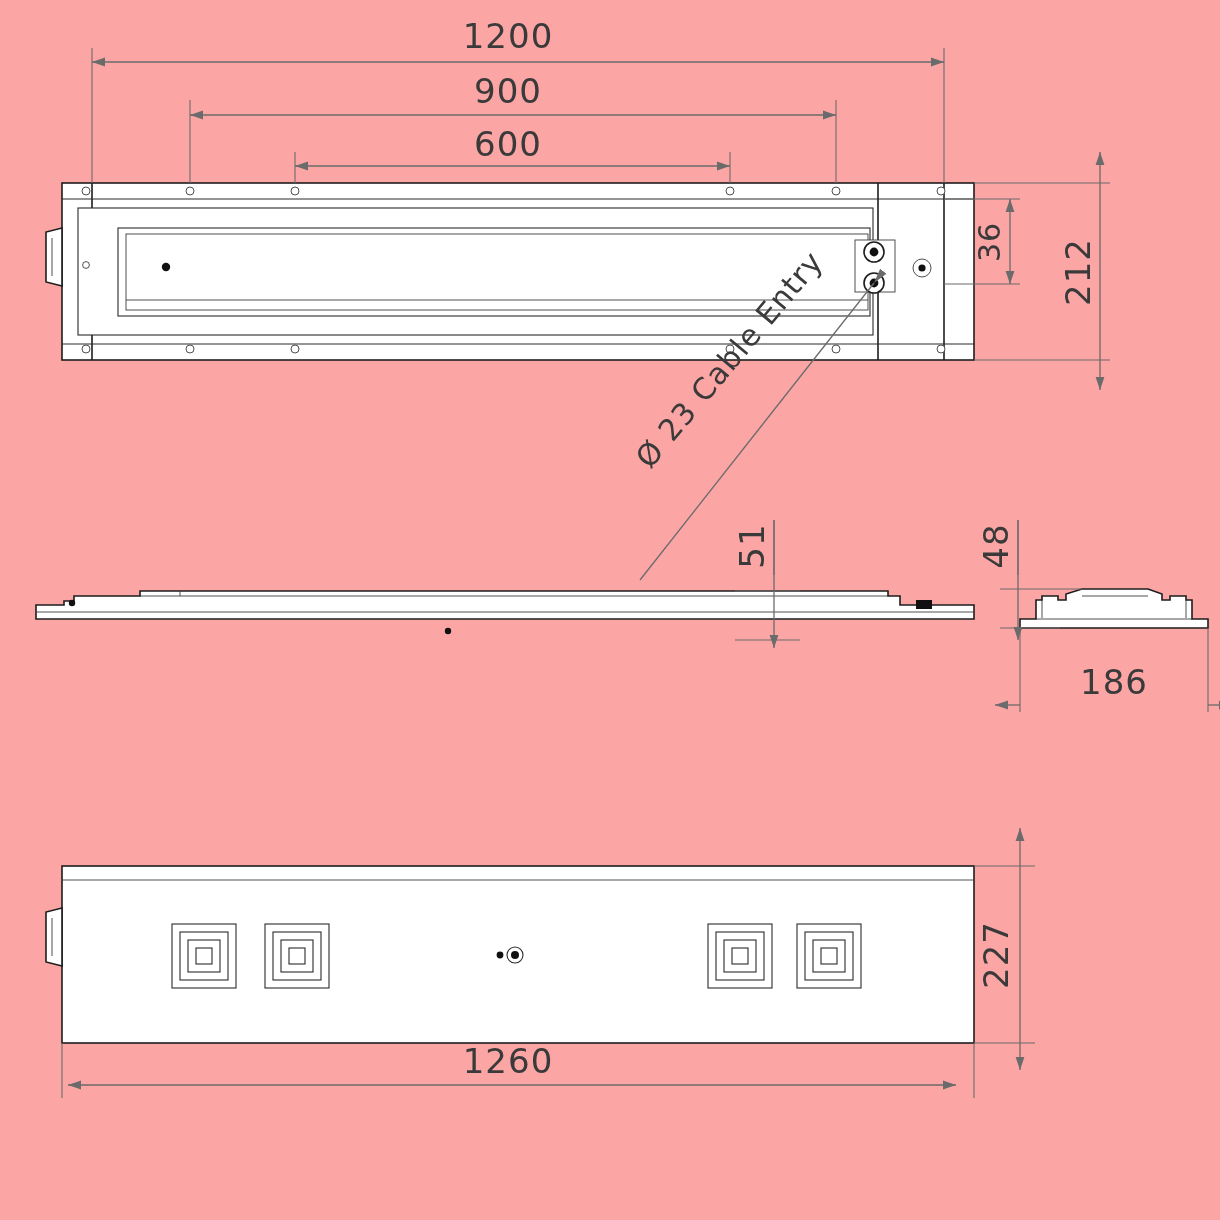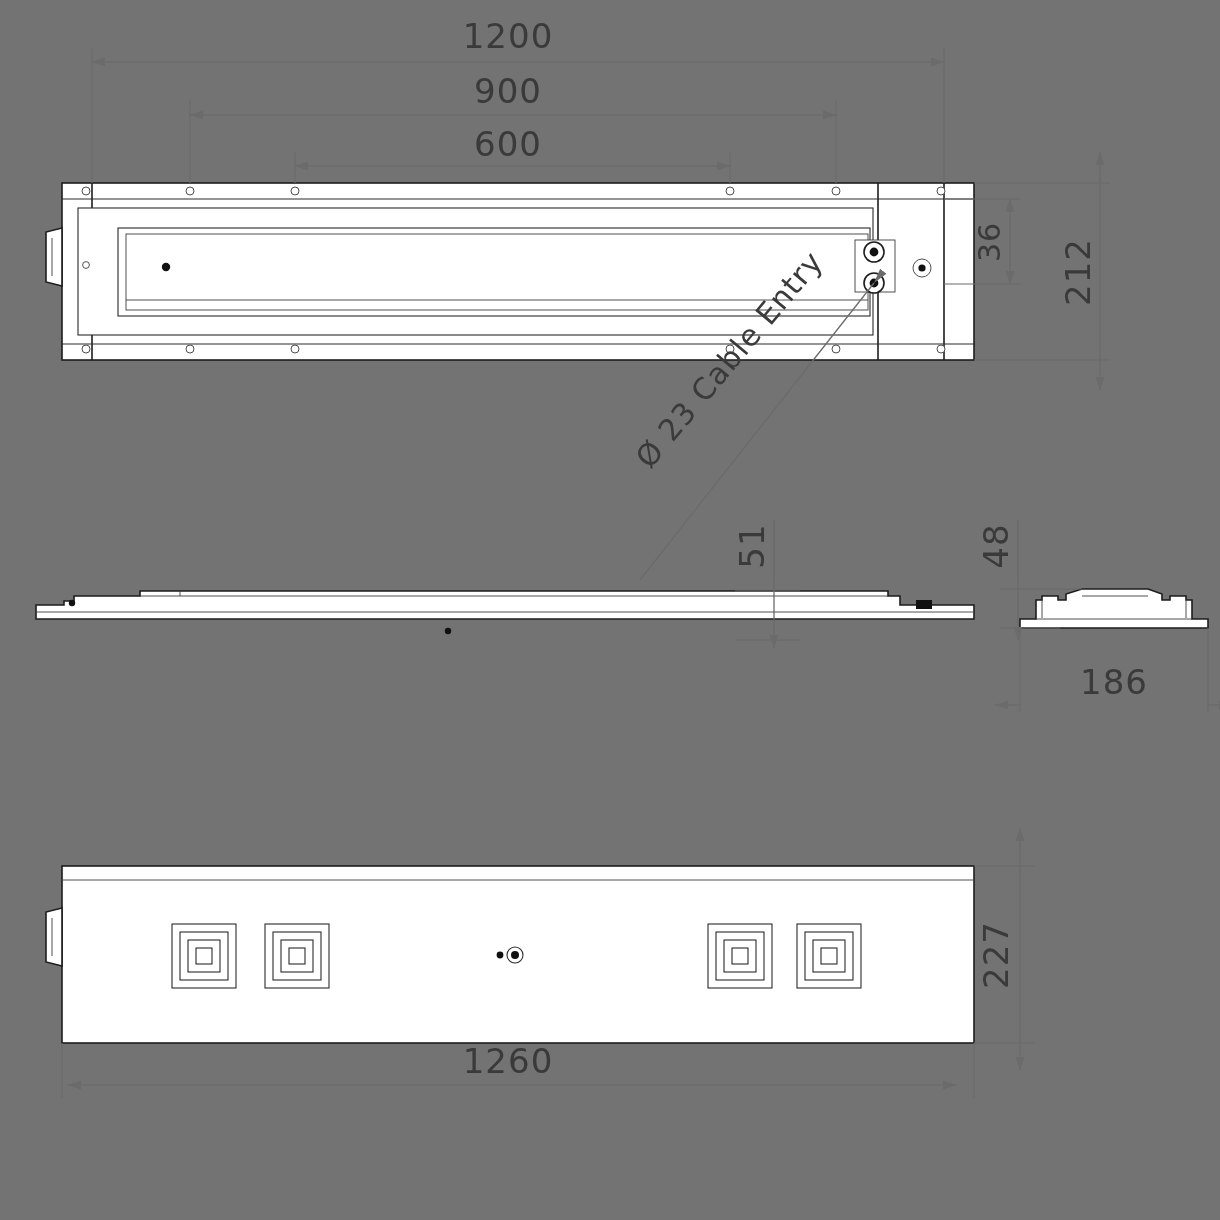--- a/index.html
+++ b/index.html
@@ -7,21 +7,21 @@
     padding: 0;
     background: #ffffff;
   }
   body {
     font-family: "DejaVu Sans", sans-serif;
   }
   #sheet {
     position: relative;
     width: 1220px;
     height: 1220px;
-    background: #737373;
+    background: #fca5a5;
     overflow: hidden;
     text-align: right;
   }
   svg.drawing {
     position: absolute;
     left: 0;
     top: 0;
     width: 1220px;
     height: 1220px;
   }

